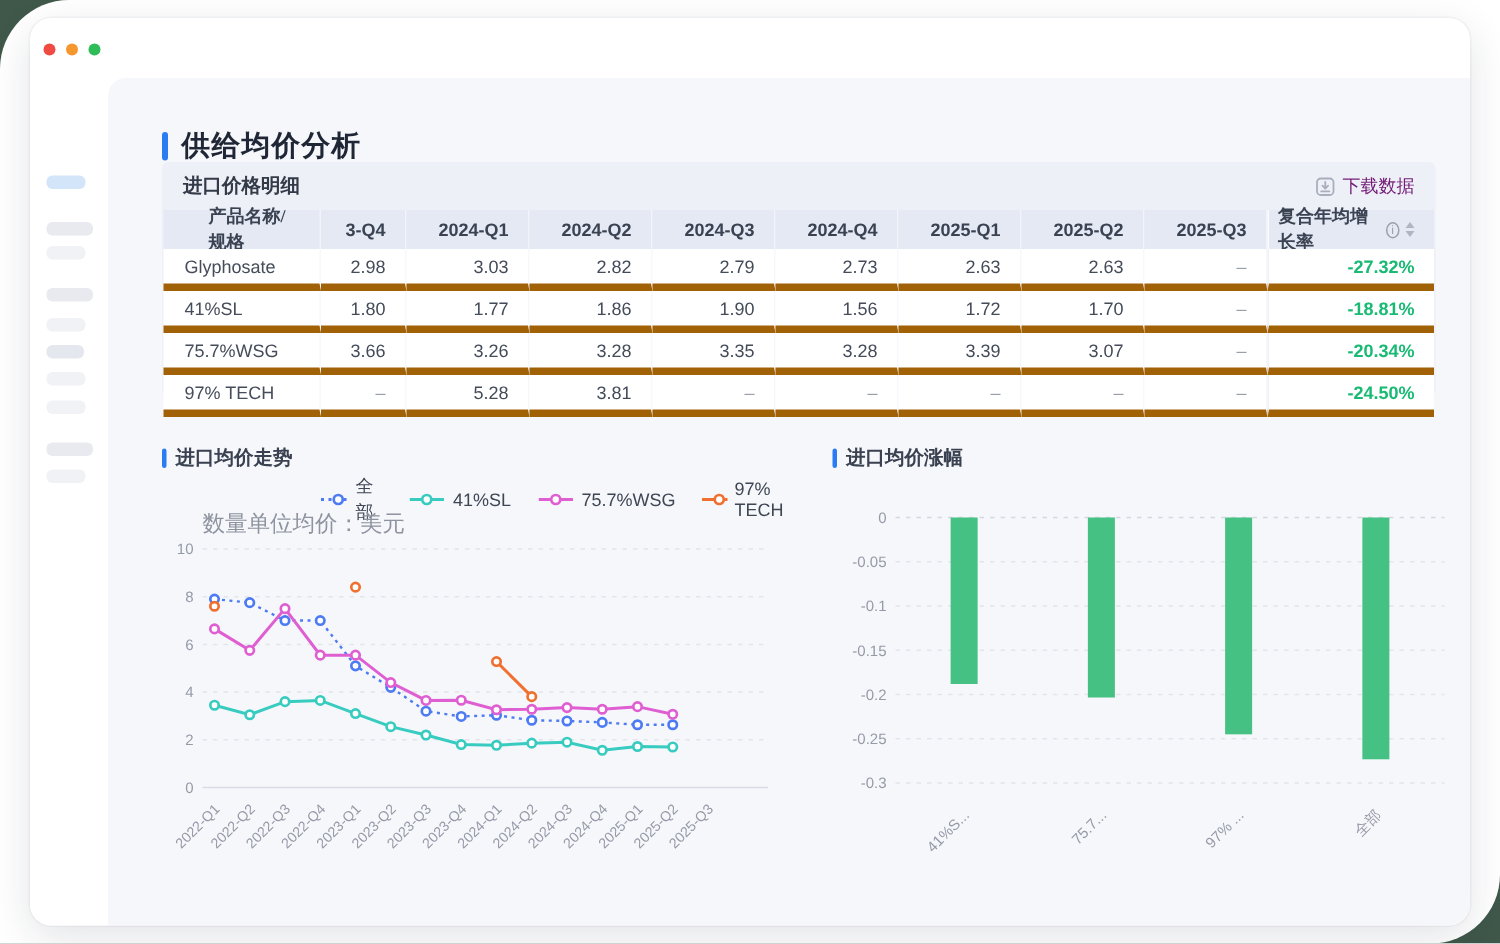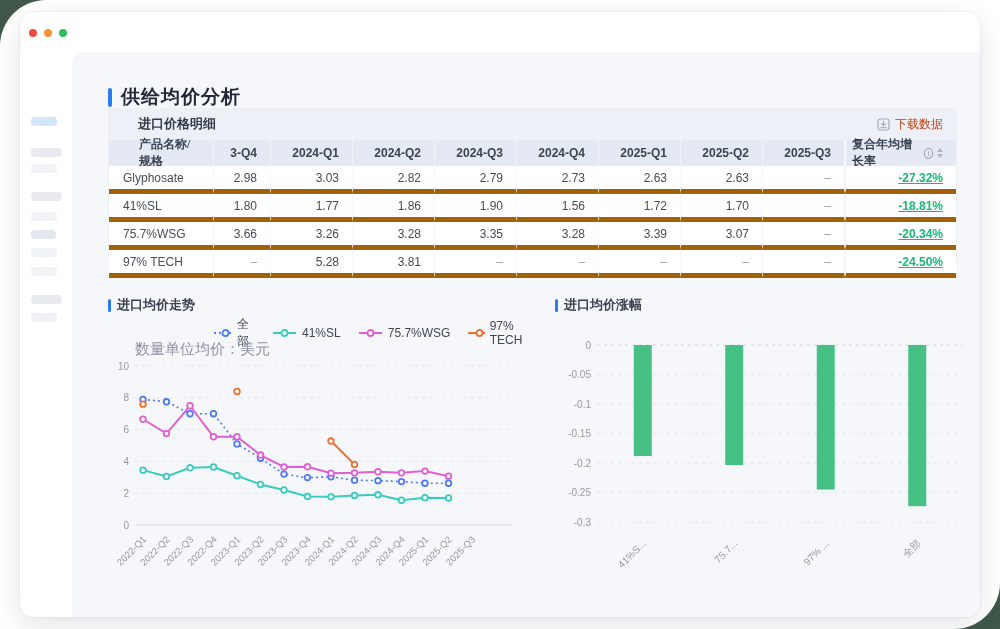--- a/index.html
+++ b/index.html
@@ -12,35 +12,35 @@
   .dot { width:8px; height:8px; border-radius:50%; }
   .sidebar { position:absolute; left:0; top:40px; bottom:0; width:52px; background:#fff; border-bottom-left-radius:14px; }
   .skel { position:absolute; left:11px; height:9px; border-radius:4px; background:#f1f2f6; }
   .main { position:absolute; left:52px; top:40px; right:0; bottom:0; background:#f6f7fb;
           border-top-left-radius:12px; border-bottom-right-radius:14px; overflow:hidden; }
   .page-title { position:absolute; left:36px; top:20px; display:flex; align-items:center; gap:9px;margin-top:12px; }
   .accent-bar { width:4px; height:19px; border-radius:2px; background:#2b7cf2; }
   .page-title span { font-size:19px; font-weight:bold; color:#1f2736; letter-spacing:1px; }
 
   .card { position:absolute; left:36px; top:56px; width:849px; height:156px; background:#eef0f7; border-radius:4px; }
-  .card-head { position:absolute; left:16px; top:0; right:0; height:32px; display:flex; align-items:center;
+  .card-head { position:absolute; left:0; top:0; right:0; height:32px; display:flex; align-items:center;
                justify-content:space-between; padding:0 14px;text-align:right; }
   .card-head .t { font-size:13px; font-weight:bold; color:#333a48; }
-  .dl { display:flex; align-items:center; gap:5px; color:#c2410c; font-size:12px; cursor:pointer; }
+  .dl { display:flex; align-items:center; gap:5px; color:#701a75; font-size:12px; cursor:pointer; }
   .tbl { position:absolute; left:1px; top:32px; display:grid;
          grid-template-columns:105px 57px repeat(7, 82px) 111px; }
   .th { height:26px; background:#e4e9f4; font-size:12px; font-weight:bold; color:#3b4353; display:flex;
         align-items:center; justify-content:flex-end; padding:0 13px 0 6px; border-right:1px solid #f2f4f9; }
   .th.first { justify-content:flex-end; padding-left:30px;font-family:Liberation Serif, serif; }
   .th.cagrh { border-right:none; border-left:1px solid #fbfcfe; }
   .td { height:28px; background:#fff; font-size:12px; color:#444b59; display:flex; align-items:center;
         justify-content:flex-end; padding:0 13px 0 6px; border-bottom:5px solid #a16207; border-right:1px solid #f7f8fb; }
   .td.first { justify-content:flex-start; padding-left:14px; color:#454c5a; }
   .td.dash { color:#9aa0ab; }
-  .td.cagr { font-weight:bold; border-right:none; border-left:1px solid #eef0f6;text-decoration:underline; }
+  .td.cagr { font-weight:bold; border-right:none; border-left:1px solid #eef0f6; }
   .info-i { width:11px; height:11px; border:1px solid #9aa0ad; border-radius:50%; display:inline-flex;
             align-items:center; justify-content:center; font-size:8px; color:#9aa0ad; font-weight:normal; margin-left:5px; }
   .info-i::after { content:"i"; }
   .sorter { display:inline-flex; flex-direction:column; gap:2px; margin-left:4px; cursor:pointer; }
   .sorter i { width:0; height:0; border-left:3.5px solid transparent; border-right:3.5px solid transparent; display:block; }
   .sorter .up { border-bottom:4px solid #aeb4c2; }
   .sorter .dn { border-top:4px solid #aeb4c2; }
 
   .chart { position:absolute; top:236px; }
   .chart.left { left:36px; width:412px; height:320px; }

